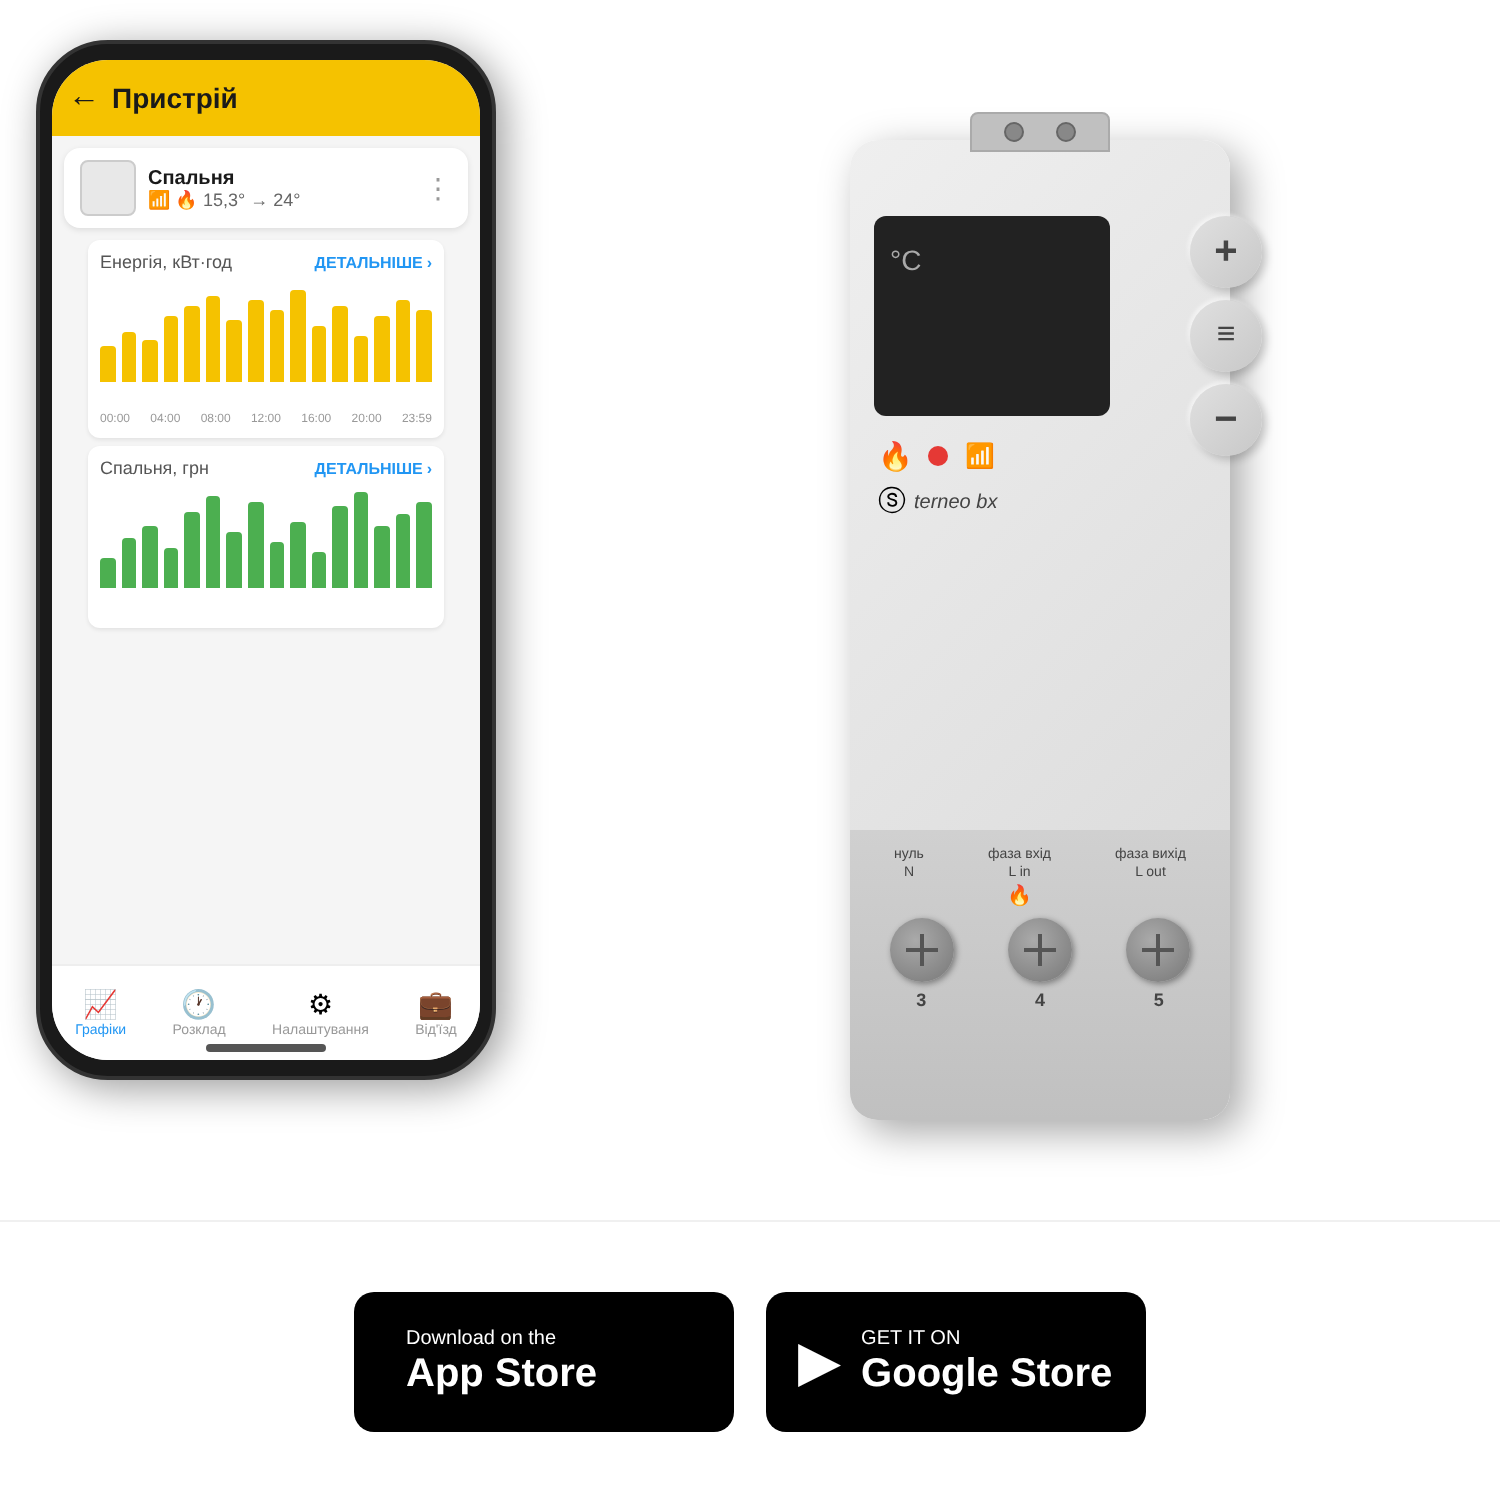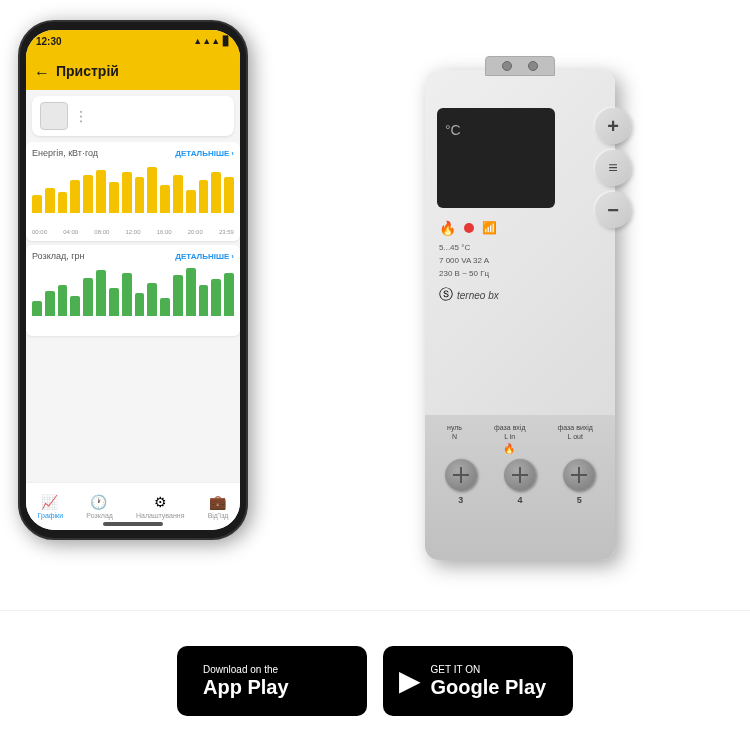--- a/index.html
+++ b/index.html
@@ -135,21 +135,21 @@
     }
 
     .today-row {
       padding: 4px 14px;
       font-size: 10px;
       color: #555;
     }
 
     .chart-section {
       background: #fff;
-      margin: 4px 0;
+      margin: 4px 18px;
       border-radius: 6px;
       padding: 6px;
       box-shadow: 0 1px 2px rgba(0,0,0,0.08);
     }
 
     .chart-header {
       display: flex;
       justify-content: space-between;
       align-items: center;
       margin-bottom: 4px;
@@ -327,35 +327,37 @@
   </style>
 </head>
 <body>
 
 <div class="main-content">
 
   <div class="phone-container">
     <div class="phone-shell">
       <div class="phone-screen">
 
-        <div class="status-bar">
-          <span>12:30</span>
-          <div class="status-icons">
-            <span>▲▲▲</span>
-            <span>▊</span>
-          </div>
-        </div>
 
         <div class="app-header">
           <span class="back-arrow">←</span>
           <span class="header-title">Пристрій</span>
         </div>
 
         <div class="device-card">
           <div class="device-icon"></div>
+          <div class="device-info">
+            <div class="device-name">Спальня</div>
+            <div class="device-status">
+              <span>📶 🔥</span>
+              <span>15,3°</span>
+              <span>→</span>
+              <span>24°</span>
+            </div>
+          </div>
           <span class="device-more">⋮</span>
         </div>
 
 
         <div class="chart-section">
           <div class="chart-header">
             <span class="chart-title">Енергія, кВт·год</span>
             <span class="chart-link">
               <span>ДЕТАЛЬНІШЕ</span>
               <span>›</span>
@@ -387,21 +389,21 @@
               <span>12:00</span>
               <span>16:00</span>
               <span>20:00</span>
               <span>23:59</span>
             </div>
           </div>
         </div>
 
         <div class="chart-section">
           <div class="chart-header">
-            <span class="chart-title">Розклад, грн</span>
+            <span class="chart-title">Спальня, грн</span>
             <span class="chart-link">
               <span>ДЕТАЛЬНІШЕ</span>
               <span>›</span>
             </span>
           </div>
           <div class="bar-chart">
             <div class="bar green" style="height:30%;"></div>
             <div class="bar green" style="height:50%;"></div>
             <div class="bar green" style="height:60%;"></div>
             <div class="bar green" style="height:40%;"></div>
@@ -527,25 +529,20 @@
           position:absolute;
           top:150px;
           left:14px;
           right:30px;
         ">
           <div style="display:flex;align-items:center;gap:8px;margin-bottom:6px;">
             <span style="font-size:14px;color:#555;">🔥</span>
             <div style="width:10px;height:10px;background:#e53935;border-radius:50;border-radius:50%;"></div>
             <span style="font-size:12px;color:#555;">📶</span>
           </div>
-          <div style="font-size:8px;color:#555;line-height:1.6;">
-            <div>5...45 °C</div>
-            <div>7 000 VA  32 A</div>
-            <div>230 В ~ 50 Гц</div>
-          </div>
           <div style="display:flex;align-items:center;gap:4px;margin-top:6px;">
             <span style="font-size:14px;">ⓢ</span>
             <span style="font-size:10px;color:#444;font-style:italic;">terneo bx</span>
           </div>
         </div>
 
         <div style="
           position:absolute;
           bottom:0;
           left:0;
@@ -614,26 +611,26 @@
   </div>
 
 </div>
 
 <div class="download-section">
 
   <div class="store-badge">
     <span class="badge-icon" style="color:#fff;font-size:32px;"></span>
     <div class="badge-text-block">
       <span class="badge-small-text">Download on the</span>
-      <span class="badge-big-text">App Play</span>
+      <span class="badge-big-text">App Store</span>
     </div>
   </div>
 
   <div class="store-badge google">
     <span style="font-size:28px;color:#fff;">▶</span>
     <div class="badge-text-block">
       <span class="badge-small-text">GET IT ON</span>
-      <span class="badge-big-text">Google Play</span>
+      <span class="badge-big-text">Google Store</span>
     </div>
   </div>
 
 
 </div>
 
 </body></html>

